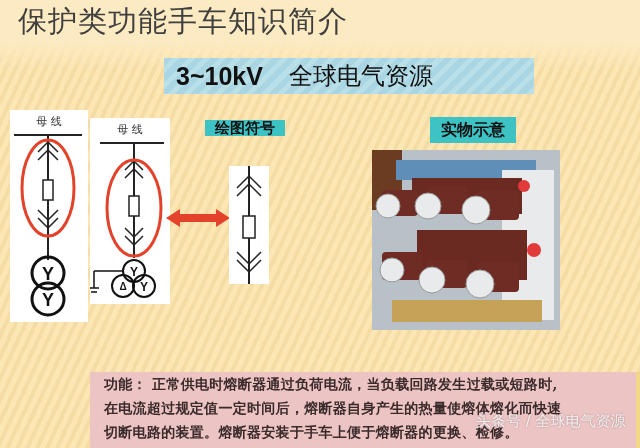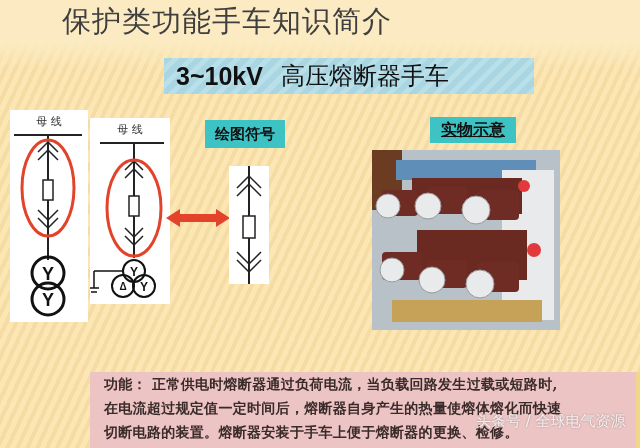--- a/index.html
+++ b/index.html
@@ -7,30 +7,30 @@
       width: 640px; height: 448px; overflow: hidden; position: relative;
       font-family: "DejaVu Sans", sans-serif;
       background: repeating-linear-gradient(115deg, #fbe6b4 0px, #fbe6b4 5px, #f4dca4 5px, #f4dca4 9px);
     }
     .top-fade {
       position: absolute; left: 0; top: 0; width: 640px; height: 70px;
       background: linear-gradient(#fcebc2 60%, rgba(252,235,194,0));
     }
     .title {
       position: absolute; left: 18px; top: 2px; font-size: 29px; color: #3f3f3f;
-      letter-spacing: 1px; font-family: "DejaVu Sans", sans-serif; margin-left: 44px;
+      letter-spacing: 1px; font-family: "DejaVu Sans", sans-serif;
     }
     .subtitle-box {
       position: absolute; left: 164px; top: 58px; width: 370px; height: 36px;
       background: repeating-linear-gradient(135deg, #a9d6e2 0px, #a9d6e2 6px, #b9dfe9 6px, #b9dfe9 11px);
       display: flex; align-items: center;
     }
     .subtitle-en {
       font-family: "Liberation Sans", sans-serif; font-weight: bold; font-size: 25px; color: #111;
-      margin-left: 12px; margin-right: 18px;
+      margin-left: 12px; margin-right: 26px;
     }
     .subtitle-cn { font-size: 24px; color: #111; }
     .diagram-panel { position: absolute; background: #fff; }
     .label-box {
       position: absolute; background: #3ec3c5; color: #111; font-size: 15px; font-weight: bold;
       display: flex; align-items: center; justify-content: center;
     }
     .photo {
       position: absolute; left: 372px; top: 150px; width: 188px; height: 180px;
       background: linear-gradient(#c9cfd6, #a6aeb6);
@@ -52,21 +52,21 @@
   </style>
 </head>
 <body>
 
 <div class="top-fade"></div>
 
 <div class="title">保护类功能手车知识简介</div>
 
 <div class="subtitle-box">
   <span class="subtitle-en">3~10kV</span>
-  <span class="subtitle-cn">高压熔断器手车</span>
+  <span class="subtitle-cn">全球电气资源</span>
 </div>
 
 <div class="diagram-panel" style="left:10px; top:110px; width:78px; height:212px;">
   <div style="position:absolute; left:0; width:78px; top:4px; text-align:center; font-size:11px; color:#333;">母 线</div>
   <svg width="78" height="212" style="position:absolute; left:0; top:0;">
     <line x1="4" y1="25" x2="72" y2="25" stroke="#222" stroke-width="2"></line>
     <line x1="38" y1="25" x2="38" y2="150" stroke="#222" stroke-width="2"></line>
     <polyline points="28,42 38,32 48,42" fill="none" stroke="#222" stroke-width="1.5"></polyline>
     <polyline points="28,50 38,40 48,50" fill="none" stroke="#222" stroke-width="1.5"></polyline>
     <rect x="33" y="70" width="10" height="20" fill="#fff" stroke="#222" stroke-width="1.5"></rect>
@@ -101,34 +101,34 @@
     <line x1="4" y1="153" x2="4" y2="170" stroke="#111" stroke-width="1.5"></line>
     <line x1="0" y1="170" x2="9" y2="170" stroke="#111" stroke-width="1.5"></line>
     <line x1="1" y1="174" x2="7" y2="174" stroke="#111" stroke-width="1.5"></line>
   </svg>
 </div>
 
 <svg width="64" height="20" style="position:absolute; left:166px; top:208px;">
   <polygon points="0,10 14,1 14,6 50,6 50,1 64,10 50,19 50,14 14,14 14,19" fill="#e2432a"></polygon>
 </svg>
 
-<div class="label-box" style="left:205px; top:120px; width:80px; height:28px;">绘图符号</div>
+<div class="label-box" style="left:205px; top:120px; width:80px; height:16px;">绘图符号</div>
 
 <div class="diagram-panel" style="left:229px; top:166px; width:40px; height:118px;">
   <svg width="40" height="118">
     <line x1="20" y1="0" x2="20" y2="118" stroke="#222" stroke-width="2"></line>
     <polyline points="8,22 20,10 32,22" fill="none" stroke="#222" stroke-width="1.5"></polyline>
     <polyline points="8,30 20,18 32,30" fill="none" stroke="#222" stroke-width="1.5"></polyline>
     <rect x="14" y="50" width="12" height="22" fill="#fff" stroke="#222" stroke-width="1.5"></rect>
     <polyline points="8,86 20,98 32,86" fill="none" stroke="#222" stroke-width="1.5"></polyline>
     <polyline points="8,94 20,106 32,94" fill="none" stroke="#222" stroke-width="1.5"></polyline>
   </svg>
 </div>
 
-<div class="label-box" style="left:430px; top:117px; width:86px; height:26px; font-size:16px;text-decoration:underline;">实物示意</div>
+<div class="label-box" style="left:430px; top:117px; width:86px; height:26px; font-size:16px;">实物示意</div>
 
 <div class="photo">
   <svg width="188" height="180">
     <rect x="0" y="0" width="188" height="180" fill="#b8c0c8"></rect>
     <rect x="0" y="0" width="30" height="60" fill="#6b3b22"></rect>
     <rect x="24" y="10" width="140" height="20" fill="#5f8fb8"></rect>
     <rect x="130" y="20" width="52" height="150" fill="#e8eaec"></rect>
     <rect x="20" y="150" width="150" height="22" fill="#c6a259"></rect>
 
     <rect x="40" y="28" width="110" height="36" fill="#6a2a22"></rect>

